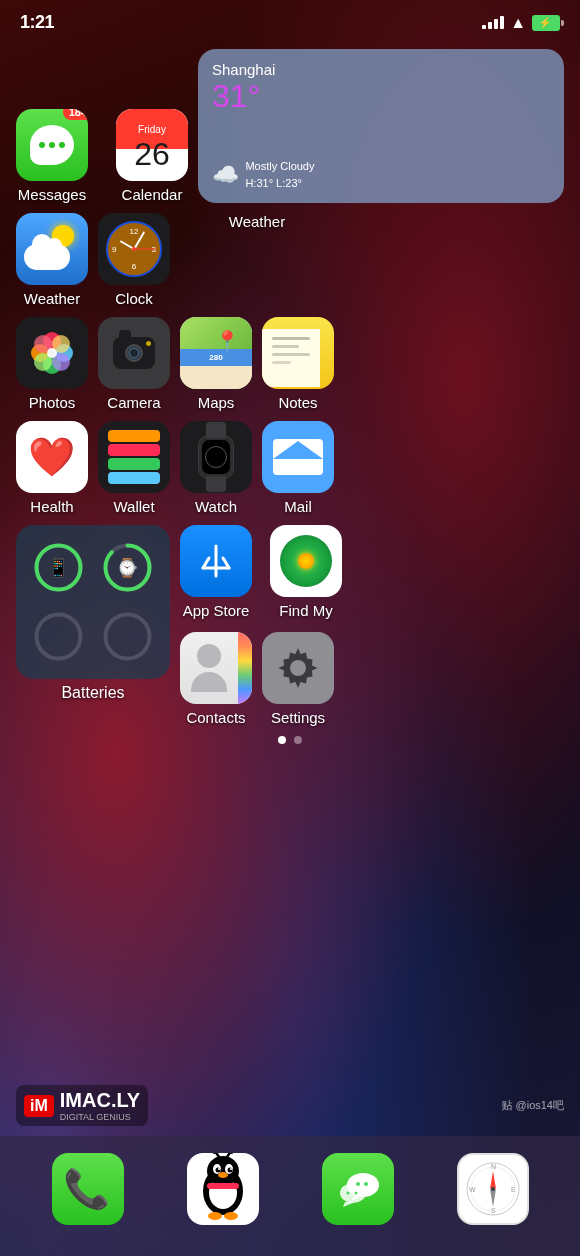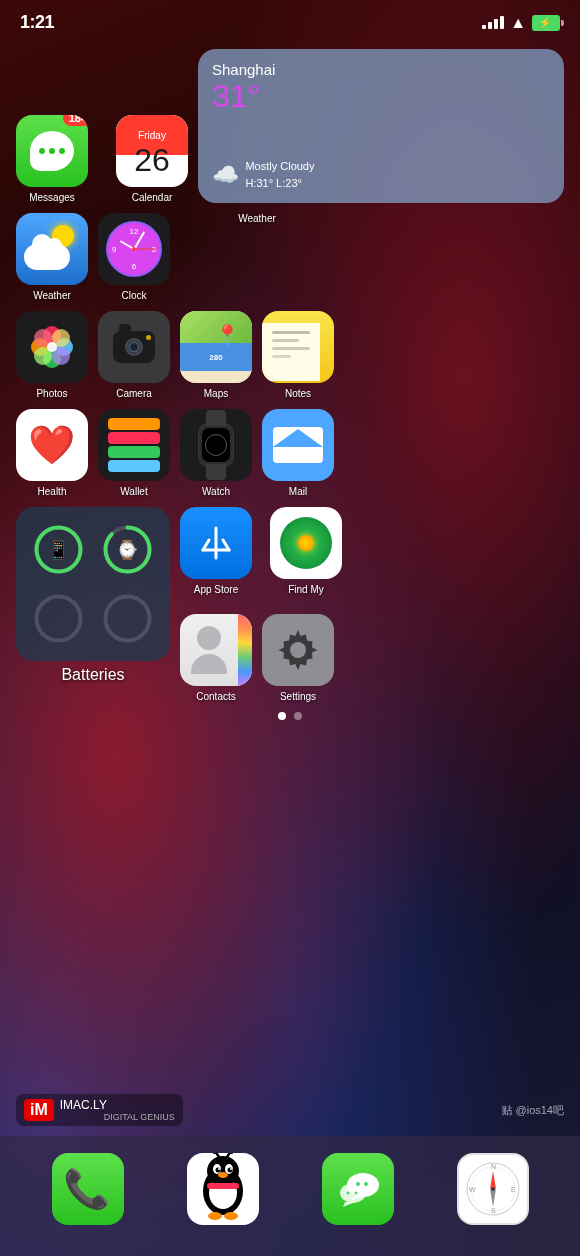--- a/index.html
+++ b/index.html
@@ -116,21 +116,21 @@
       height: 72px;
       border-radius: 16px;
       display: flex;
       align-items: center;
       justify-content: center;
       position: relative;
       overflow: hidden;
     }
     .app-label {
       color: white;
-      font-size: 10px;
+      font-size: 15px;
       font-weight: 400;
       text-shadow: 0 1px 3px rgba(0,0,0,0.8);
       text-align: right;
     }
 
     
     .messages-icon {
       background: linear-gradient(180deg, #5de04b, #29c120);
     }
     .messages-bubble {
@@ -298,22 +298,22 @@
 
     
     .clock-icon-bg {
       background: #1c1c1e;
       position: relative;
     }
     .clock-face {
       width: 56px;
       height: 56px;
       border-radius: 50%;
-      border: 2px solid #8b5cf6;
-      background: #d946ef;
+      border: 2px solid #1d4ed8;
+      background: #a16207;
       position: relative;
     }
     .clock-num {
       position: absolute;
       color: white;
       font-size: 8px;
       font-weight: 500;
     }
     .clock-n12 { top: 4px; left: 50%; transform: translateX(-50%); }
     .clock-n3  { right: 4px; top: 50%; transform: translateY(-50%); }
@@ -430,21 +430,21 @@
     .maps-bg-tan {
       position: absolute;
       bottom: 0; left: 0; right: 0;
       height: 40%;
       background: #f5e6c8;
     }
     .maps-road-h {
       position: absolute;
       top: 45%;
       left: 0; right: 0;
-      height: 28px;
+      height: 17px;
       background: #4a90e2;
       display: flex;
       align-items: center;
       justify-content: center;
       font-size: 8px;
       color: white;
       font-weight: 700;
     }
     .maps-pin {
       position: absolute;
@@ -743,27 +743,27 @@
     .im-badge {
       background: #e50000;
       color: white;
       font-weight: 900;
       font-size: 16px;
       padding: 2px 6px;
       border-radius: 4px;
     }
     .imac-text {
       color: white;
-      font-size: 12px;
-      font-weight: 400;
+      font-size: 20px;
+      font-weight: 700;
+      text-align: center;
     }
     .genius-text {
       color: #aaa;
       font-size: 9px;
-      margin-left: 44px;
     }
 
     
     .batteries-label {
       color: white;
       font-size: 16px;
       text-align: center;
       text-shadow: 0 1px 3px rgba(0,0,0,0.8);
     }
     .widget-with-label {

